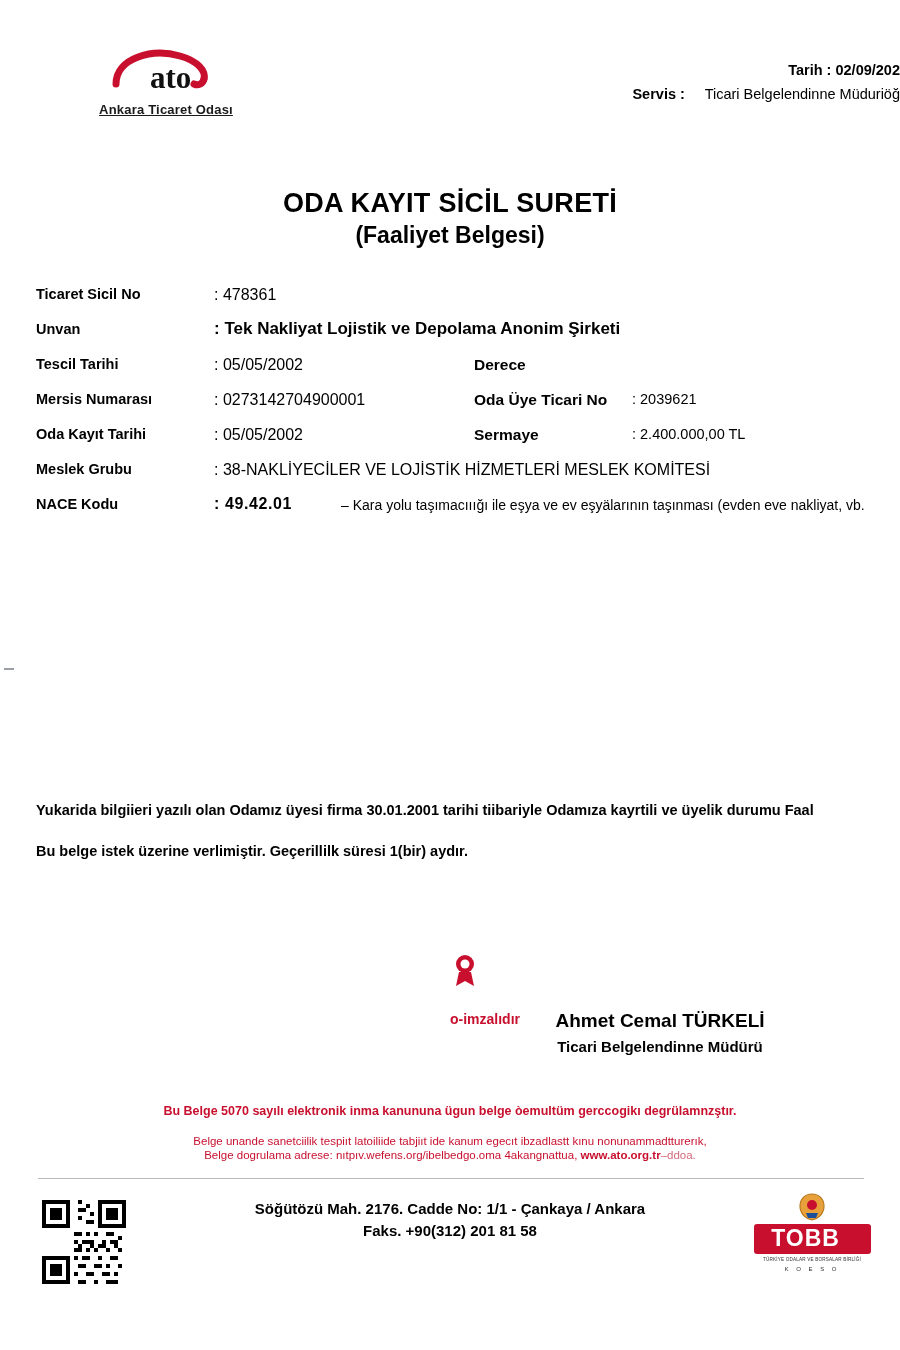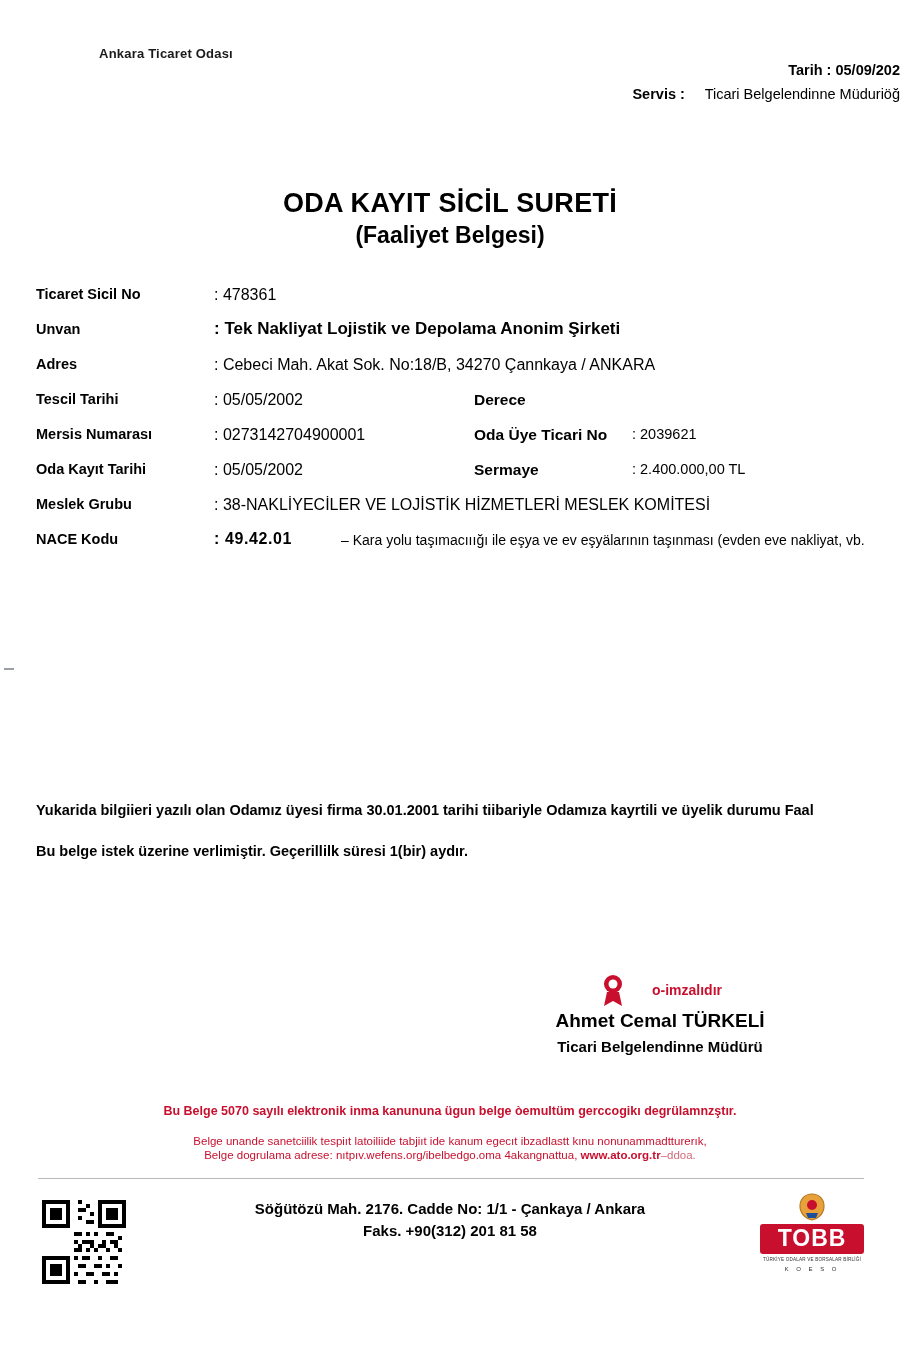--- a/index.html
+++ b/index.html
@@ -43,20 +43,21 @@
     height: 56px;
     margin: 0 auto;
   }
   .ato-mark svg { display:block; }
   .logo-caption {
     font-size: 13px;
     font-weight: bold;
     color: #1a1a1a;
     margin-top: 2px;
     letter-spacing: 0.2px;
+    text-decoration: underline;
   }
   .header-right {
     position: absolute;
     right: 0px;
     top: 14px;
     text-align: right;
     font-size: 14.5px;
     line-height: 24px;
   }
   .header-right .row { white-space: nowrap; }
@@ -178,24 +179,25 @@
   
   .sign-block {
     position: absolute;
     top: 972px;
     right: 30px;
     width: 420px;
     text-align: center;
   }
   .sign-row {
     display: flex;
-    align-items: center;
+    align-items: flex-start;
     justify-content: center;
     gap: 24px;
     height: 36px;
+    flex-direction: column;
   }
   .seal {
     width: 30px;
     height: 34px;
     position: relative;
   }
   .esign-text {
     color: #c8102e;
     font-size: 14px;
     font-weight: bold;
@@ -279,21 +281,21 @@
     width: 40px;
     height: 30px;
     margin: 0 auto 2px auto;
   }
   .tobb-box {
     background: #c8102e;
     color: #ffffff;
     font-size: 23px;
     font-weight: bold;
     letter-spacing: 1px;
-    padding: 1px 0 2px 0;
+    padding: 1px 13px 2px 0;
     border-radius: 3px;
     width: 104px;
     margin: 0 auto;
   }
   .tobb-sub {
     font-size: 4.6px;
     color: #333;
     line-height: 6px;
     margin-top: 3px;
     letter-spacing: 0.2px;
@@ -306,27 +308,34 @@
   }
 </style>
 </head>
 <body>
 
 <div class="page">
 
   <div class="header">
 
     <div class="logo-block">
+      <div class="ato-mark">
+        <svg width="120" height="56" viewBox="0 0 120 56" xmlns="http://www.w3.org/2000/svg">
+          <path d="M10 40 C 10 14, 46 4, 74 12 C 92 17, 100 27, 98 35" fill="none" stroke="#c8102e" stroke-width="7" stroke-linecap="round"></path>
+          <path d="M98 35 C 97 40, 92 42, 88 40" fill="none" stroke="#c8102e" stroke-width="7" stroke-linecap="round"></path>
+          <text x="44" y="44" font-family="Liberation Serif, serif" font-size="31" font-weight="bold" fill="#111">ato</text>
+        </svg>
+      </div>
       <div class="logo-caption">Ankara Ticaret Odası</div>
     </div>
 
     <div class="header-right">
       <div class="row">
         <span class="hr-label">Tarih :</span>
-        <span class="hr-val">05/09/202</span>
+        <span class="hr-val">02/09/202</span>
       </div>
       <div class="row">
         <span class="hr-label">Servis :</span>
         <span class="servis-gap"></span>
         <span class="hr-val-normal">Ticari Belgelendinne Müduriöğ</span>
       </div>
     </div>
   </div>
 
   <div class="title-block">
@@ -339,24 +348,20 @@
     <div class="frow">
       <span class="flabel">Ticaret Sicil No</span>
       <span class="fvalue mid">: 478361</span>
     </div>
 
     <div class="frow">
       <span class="flabel">Unvan</span>
       <span class="fvalue big">: Tek Nakliyat Lojistik ve Depolama Anonim Şirketi</span>
     </div>
 
-    <div class="frow">
-      <span class="flabel">Adres</span>
-      <span class="fvalue mid">: Cebeci Mah. Akat Sok. No:18/B, 34270 Çannkaya / ANKARA</span>
-    </div>
 
     <div class="frow">
       <span class="flabel">Tescil Tarihi</span>
       <span class="fvalue mid">: 05/05/2002</span>
       <span class="flabel2">Derece</span>
       <span class="fvalue2"></span>
     </div>
 
     <div class="frow">
       <span class="flabel">Mersis Numarası</span>

